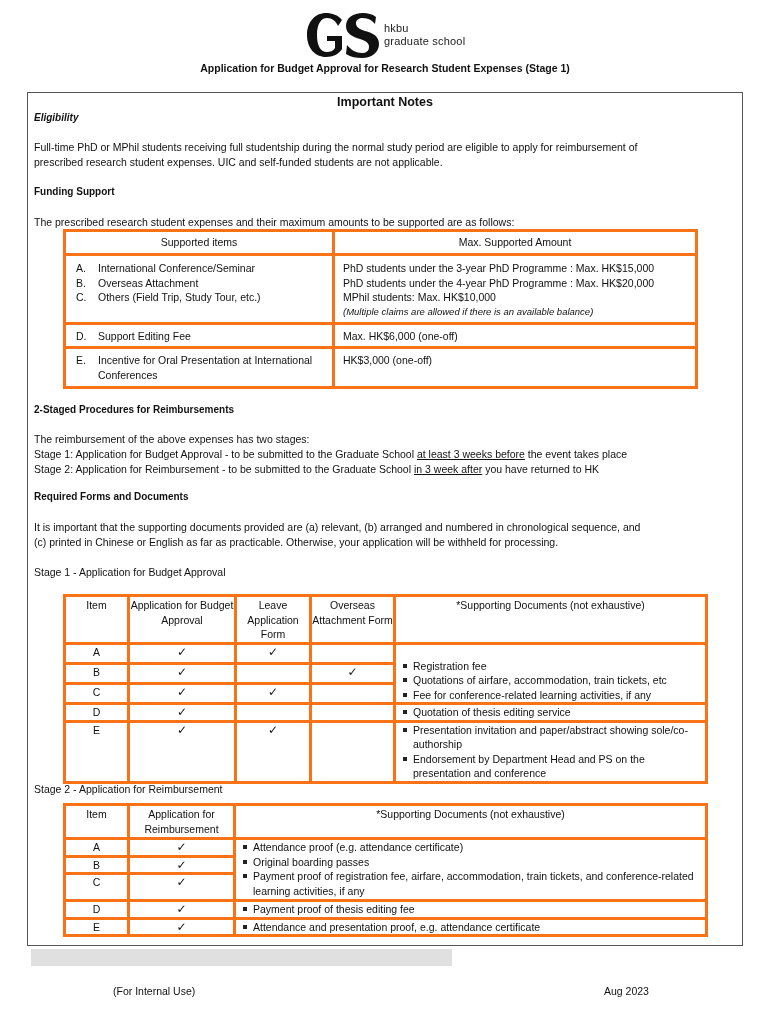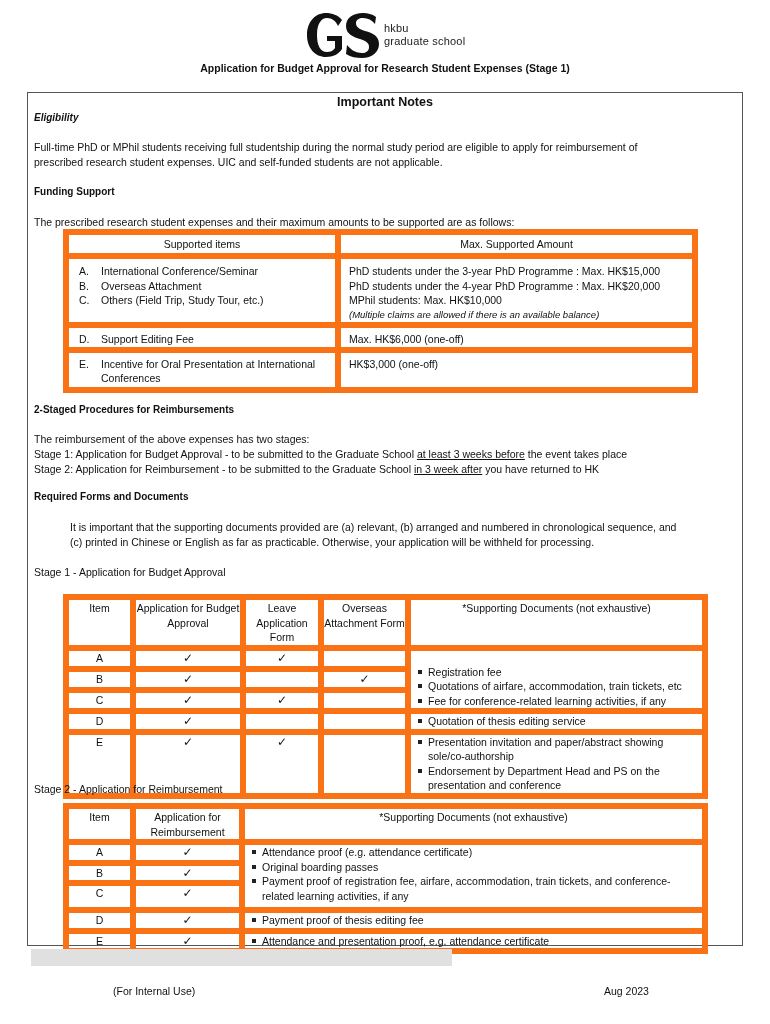--- a/index.html
+++ b/index.html
@@ -7,21 +7,21 @@
          font-family: "Liberation Sans", "DejaVu Sans", sans-serif; color: #111; font-size: 10.5px; }
   .logo-gs { position: absolute; left: 306px; top: 12px; width: 74px; height: 46px; }
   .logo-text { position: absolute; left: 384px; top: 22px; font-size: 11px; line-height: 13px; color: #222; letter-spacing: 0.2px; }
   .doc-title { position: absolute; left: 0; width: 770px; top: 62px; text-align: center; font-weight: bold; font-size: 10.5px; }
   .notes-box { position: absolute; left: 27px; top: 92px; width: 716px; height: 854px; border: 1px solid #555; box-sizing: border-box; }
   .notes-heading { position: absolute; left: 0; width: 770px; top: 95px; text-align: center; font-weight: bold; font-size: 12.5px; }
   .sec-h { position: absolute; left: 34px; font-weight: bold; font-size: 10px; }
   .para { position: absolute; left: 34px; width: 700px; font-size: 10.5px; line-height: 15px; }
   .u { text-decoration: underline; }
   table.grid { position: absolute; border-collapse: collapse; font-size: 10.5px; }
-  table.grid td { border: 6px solid #f97316; vertical-align: top; padding: 0; line-height: 14.5px; }
+  table.grid td { border: 3px solid #f97316; vertical-align: top; padding: 0; line-height: 14.5px; }
   .center { text-align: center; }
   .check { font-size: 12px; line-height: 14px; }
   .italic-small { font-style: italic; font-size: 9.5px; }
   ul.sq { list-style: none; margin: 0; padding: 0; }
   ul.sq li { position: relative; padding-left: 17px; line-height: 14.5px; }
   ul.sq li::before { content: ""; position: absolute; left: 7px; top: 5px; width: 4px; height: 4px; background: #222; }
   .ol-item { display: flex; }
   .ol-item .let { width: 22px; flex: none; }
   .gray-bar { position: absolute; left: 31px; top: 949px; width: 421px; height: 17px; background: #e0e0e0; }
   .footer-left { position: absolute; left: 113px; top: 985px; font-size: 10.5px; }
@@ -103,21 +103,21 @@
   </table>
 
 <div class="sec-h" style="top:404px;">2-Staged Procedures for Reimbursements</div>
 <div class="para" style="top:432px;">
   <div>The reimbursement of the above expenses has two stages:</div>
   <div><span>Stage 1: Application for Budget Approval - to be submitted to the Graduate School </span><span class="u">at least 3 weeks before</span><span> the event takes place</span></div>
   <div><span>Stage 2: Application for Reimbursement - to be submitted to the Graduate School </span><span class="u">in 3 week after</span><span> you have returned to HK</span></div>
 </div>
 
 <div class="sec-h" style="top:491px;">Required Forms and Documents</div>
-<div class="para" style="top:520px;margin-left:36px;">
+<div class="para" style="top:520px;">
   <div>It is important that the supporting documents provided are (a) relevant, (b) arranged and numbered in chronological sequence, and</div>
   <div>(c) printed in Chinese or English as far as practicable. Otherwise, your application will be withheld for processing.</div>
 </div>
 
 <div class="para" style="top:565px;">Stage 1 - Application for Budget Approval</div>
 
 <table class="grid" style="left:63px; top:594px; width:645px;">
   <tbody>
       <tr style="height:45px;">
     <td class="center" style="width:61px; padding-top:1px;">Item</td>

